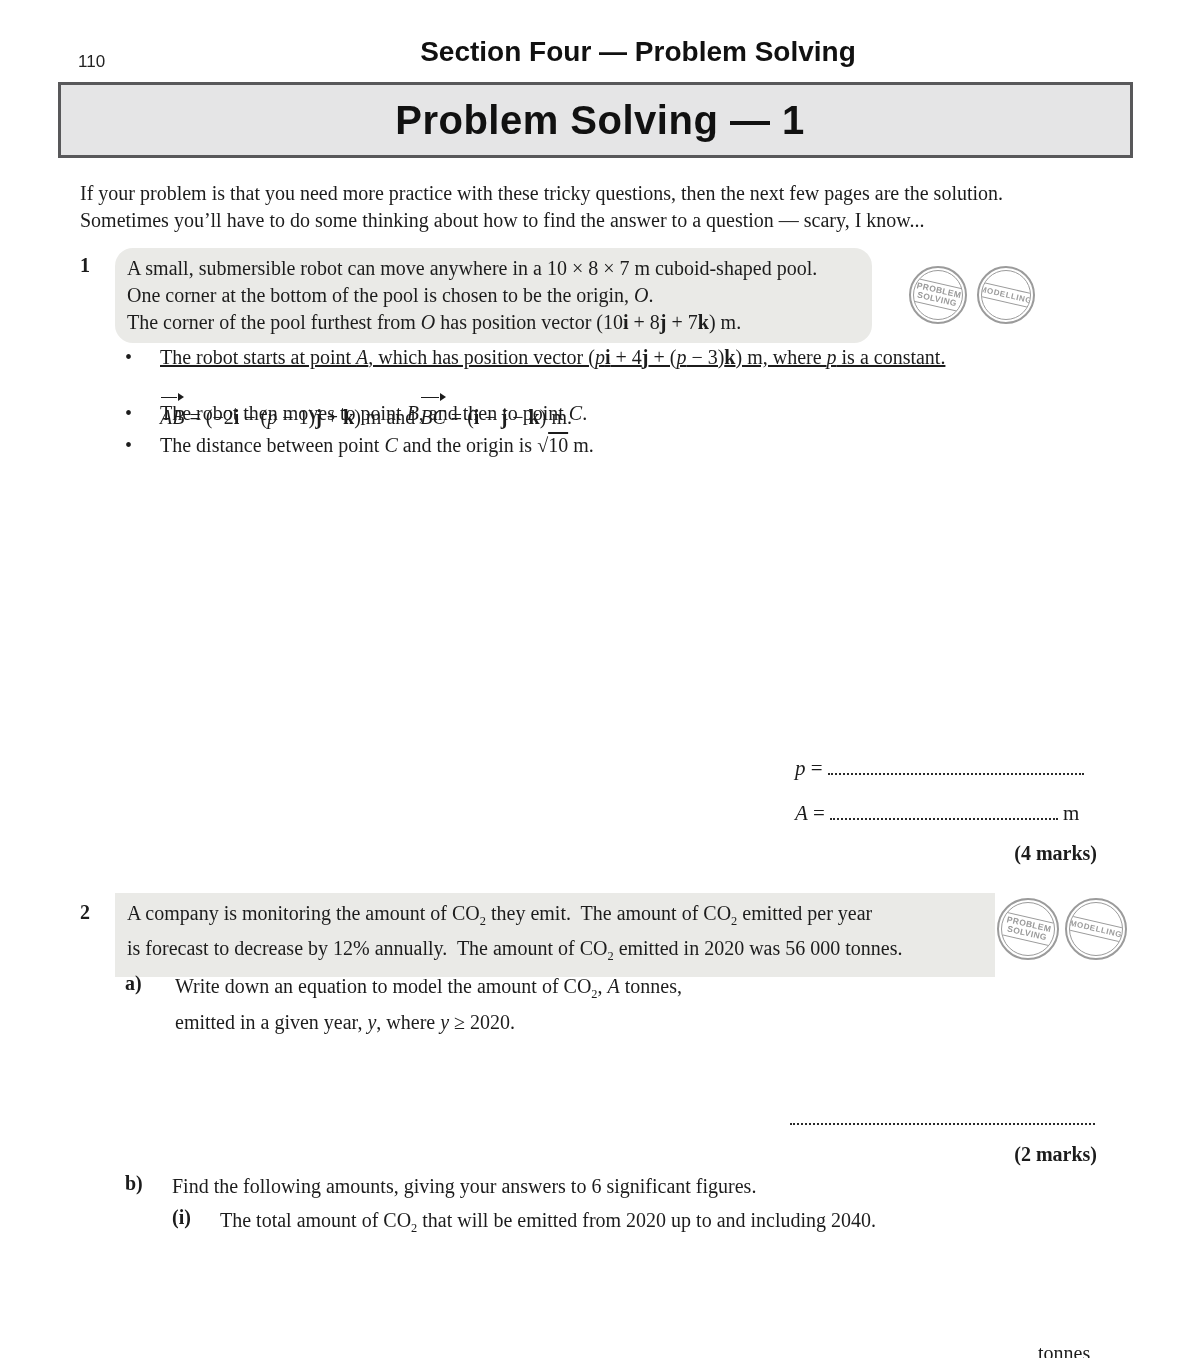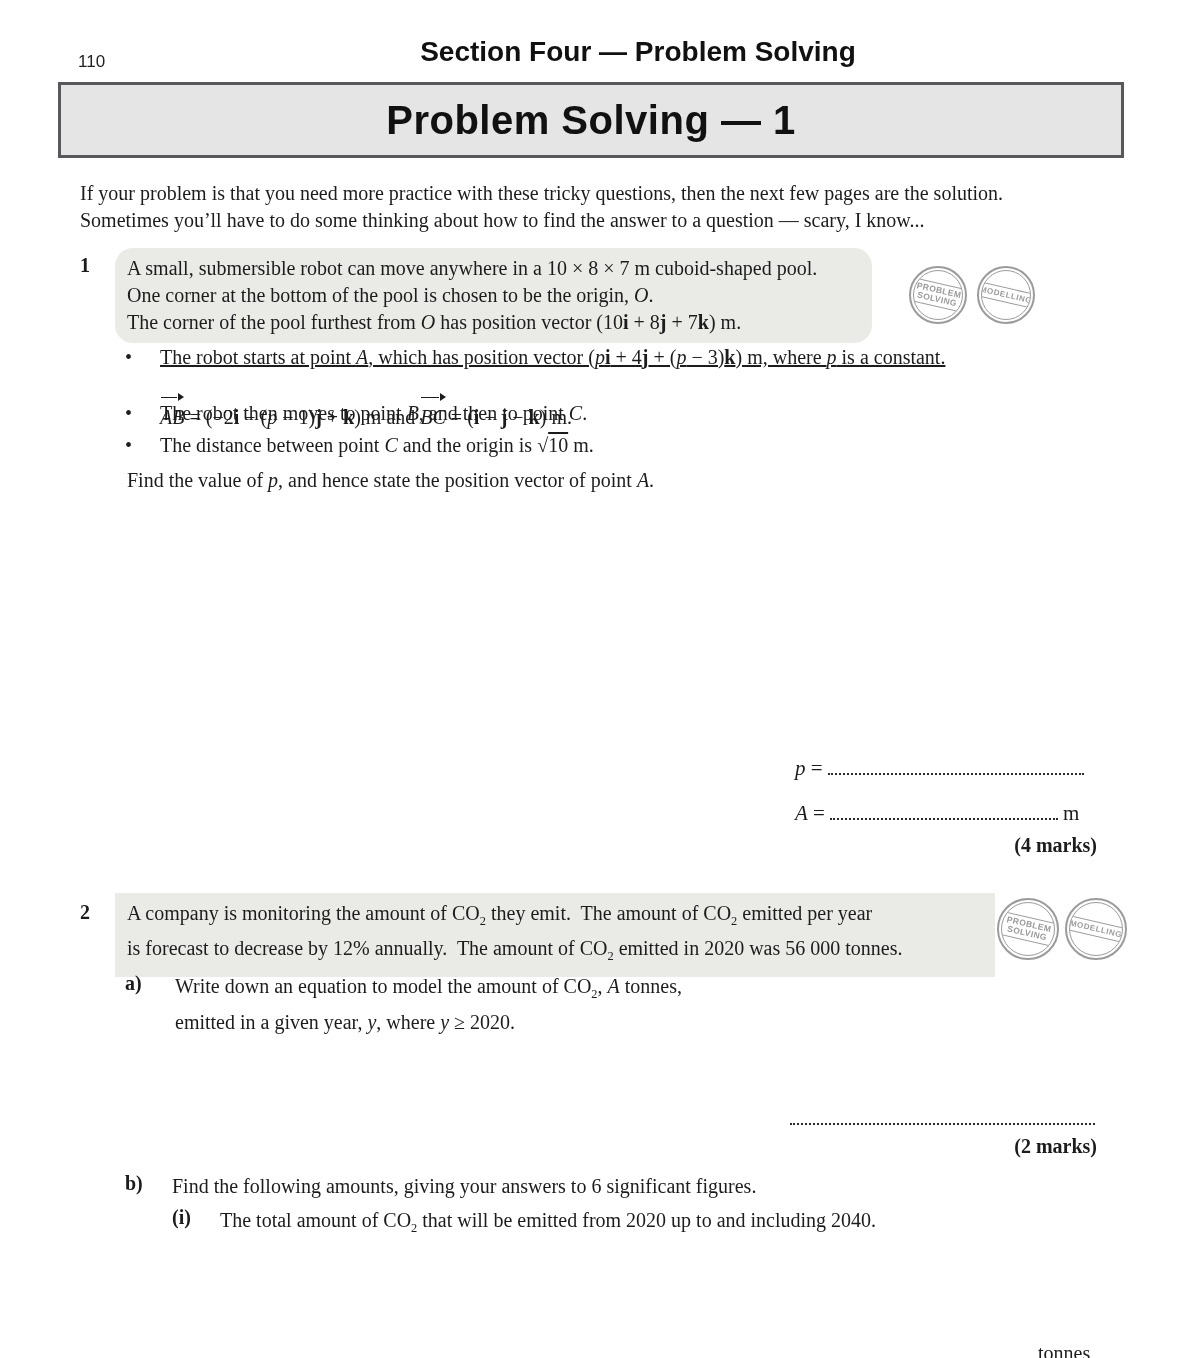--- a/index.html
+++ b/index.html
@@ -6,21 +6,21 @@
   body{width:1200px;height:1358px;background:#fdfdfd;}
   #page{position:relative;width:1200px;height:1358px;background:#ffffff;overflow:hidden;
         font-family:"Liberation Serif", serif;color:#1c1c1c;}
 
   
   .page-number{position:absolute;left:78px;top:40px;font-family:"Liberation Sans",sans-serif;
         font-size:17px;color:#222;margin-top:12px;}
   .section-title{position:absolute;left:0;top:36px;width:1180px;text-align:center;
         font-family:"Liberation Sans",sans-serif;font-size:28px;font-weight:600;color:#111;padding-left:48px;}
   .title-box{position:absolute;left:58px;top:82px;width:1060px;height:70px;
-        background:#e5e5e6;border:3px solid #58585a;display:flex;align-items:center;justify-content:center;}
+        background:#e5e5e6;border:3px solid #58585a;display:flex;align-items:center;justify-content:center;padding-left:9px;}
   .title-box h1{margin:0;font-family:"Liberation Sans",sans-serif;font-size:40px;font-weight:800;
         letter-spacing:0.5px;color:#111;}
 
   
   .intro{position:absolute;left:80px;top:180px;width:1060px;font-size:20px;line-height:27px;}
 
   
   .q-number{position:absolute;font-size:20px;font-weight:bold;}
   .q-box{position:absolute;background:#eaeae7;padding:7px 12px;font-size:20px;line-height:27px;}
 
@@ -45,21 +45,21 @@
   .vec{position:relative;display:inline-block;font-style:normal;margin-top:0;}
   .vec::before{content:"";position:absolute;left:1px;right:7px;top:-7px;border-top:1.5px solid #1c1c1c;}
   .vec::after{content:"";position:absolute;right:0px;top:-11px;
         border:4px solid transparent;border-left:6px solid #1c1c1c;border-right-width:0;}
   .ovl{text-decoration:overline;}
   sub{font-size:0.62em;}
 
   
   .answer-row{position:absolute;font-size:21px;white-space:nowrap;}
   .dots{display:inline-block;height:3px;border-bottom:2.4px dotted #2a2a2a;margin:0 5px;}
-  .marks{position:absolute;right:103px;font-size:20px;font-weight:bold;}
+  .marks{position:absolute;right:103px;font-size:20px;font-weight:bold;margin-top:8px;}
 
   .part-label{position:absolute;font-size:20px;font-weight:bold;}
   .part-text{position:absolute;font-size:20px;line-height:28px;}
 
   .bottom-clip{position:absolute;left:1038px;top:1342px;font-size:20px;}
   i{font-style:italic;}
 </style>
 </head>
 <body>
 
@@ -103,21 +103,20 @@
     <span class="dot">•</span><span>The robot starts at point <i>A</i>, which has position vector (<i>p</i><b>i</b> + 4<b>j</b> + (<i>p</i> − 3)<b>k</b>) m, where <i>p</i> is a constant.</span>
   </div>
   <div class="bullet-row" style="top:374px;margin-top:26px;">
     <span class="dot">•</span><span>The robot then moves to point <i>B</i>, and then to point <i>C</i>.</span>
   </div>
   <div class="sub-line" style="top:404px;"><span class="vec"><i>AB</i></span> = (−2<b>i</b> − (<i>p</i> − 1)<b>j</b> + <b>k</b>) m and <span class="vec"><i>BC</i></span> = (<b>i</b> − <b>j</b> − <b>k</b>) m.</div>
   <div class="bullet-row" style="top:432px;">
     <span class="dot">•</span><span>The distance between point <i>C</i> and the origin is √<span class="ovl">10</span> m.</span>
   </div>
 
-  <div class="sub-line" style="left:127px;top:467px;">Find the value of <i>p</i>, and hence state the position vector of point <i>A</i>.</div>
 
   <div class="answer-row" style="left:795px;top:756px;">
     <span><i>p</i> =</span><span class="dots" style="width:256px;"></span>
   </div>
   <div class="answer-row" style="left:795px;top:801px;">
     <span><i>A</i> =</span><span class="dots" style="width:228px;"></span><span>m</span>
   </div>
   <div class="marks" style="top:834px;">(4 marks)</div>
 
   <div class="q-number" style="left:80px;top:901px;">2</div>

